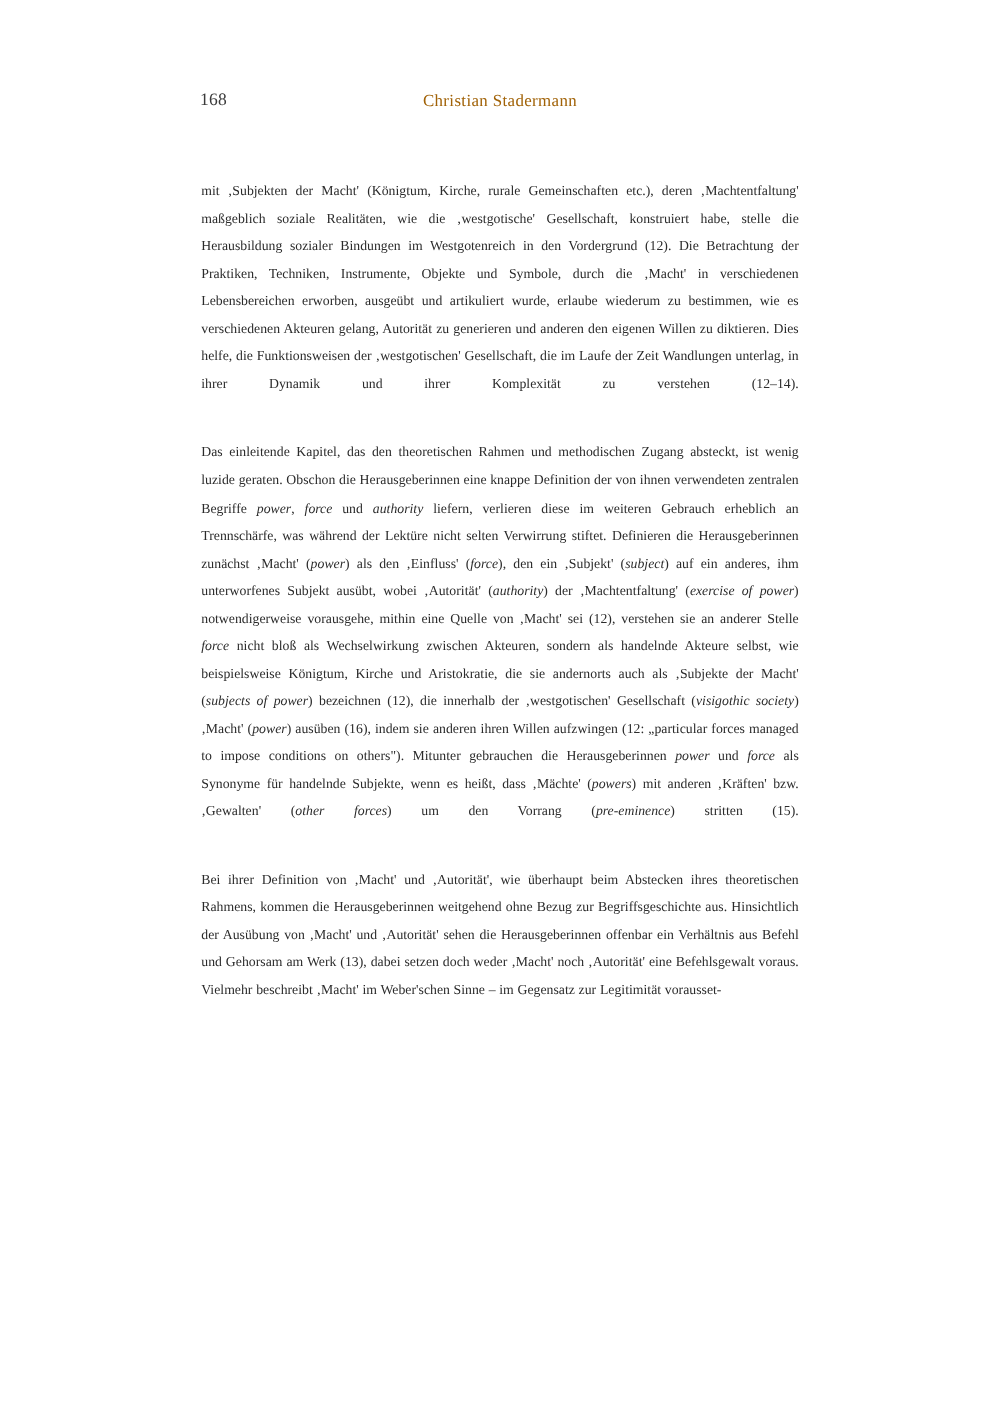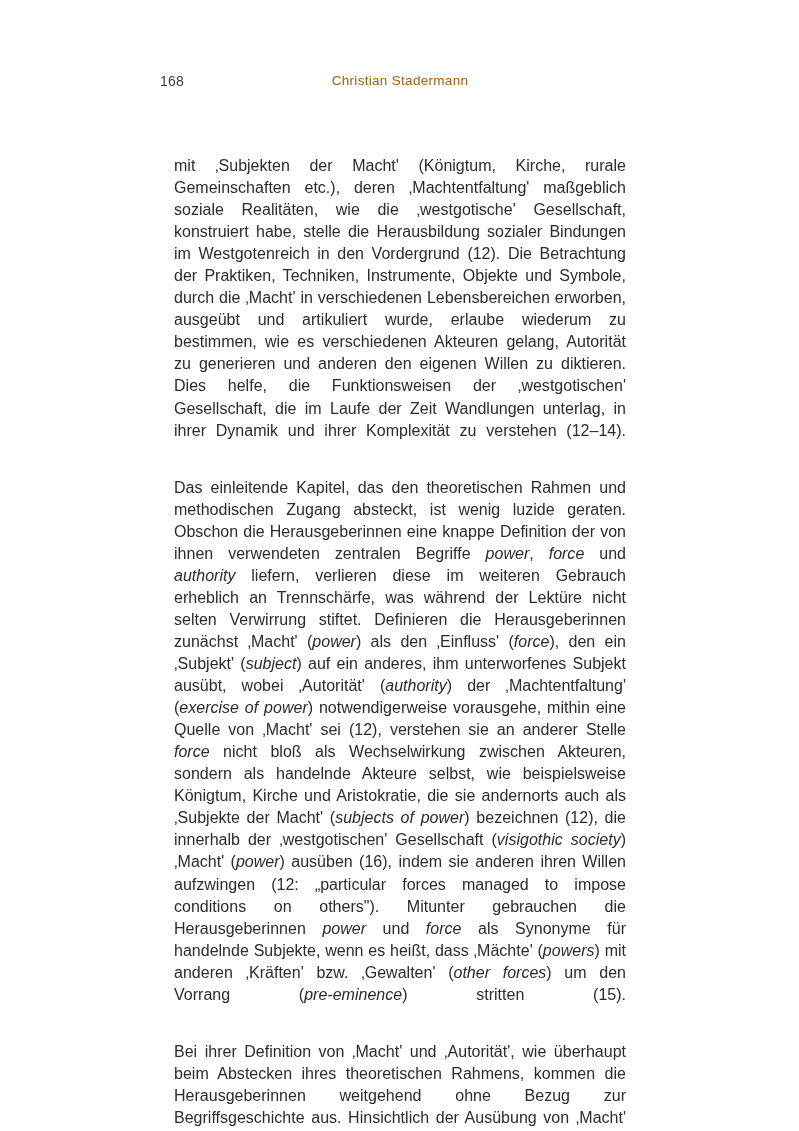--- a/index.html
+++ b/index.html
@@ -6,21 +6,21 @@
     margin: 0;
     padding: 0;
     background: #ffffff;
   }
   .page {
     position: relative;
     width: 799px;
     height: 1131px;
     background: #ffffff;
     overflow: hidden;
-    font-family: Liberation Sans, sans-serif;
+    font-family: Liberation Serif, serif;
     color: #2a2a2a;
   }
 
   
   .running-head {
     position: absolute;
     top: 71px;
     left: 160px;
     width: 480px;
     height: 20px;
@@ -47,24 +47,24 @@
   }
 
   
   .textblock {
     position: absolute;
     top: 142px;
     left: 161px;
     width: 478px;
   }
   .para {
-    margin: 13px;
+    margin: 0;
     text-align: justify;
     text-justify: inter-word;
-    font-size: 16px;
+    font-size: 11px;
     line-height: 22.05px;
     color: #2b2b2b;
     hyphens: manual;
     -webkit-hyphens: manual;
     letter-spacing: 0.01px;
     word-spacing: 0.2px;
   }
   .para + .para {
     margin-top: 11px;
   }

